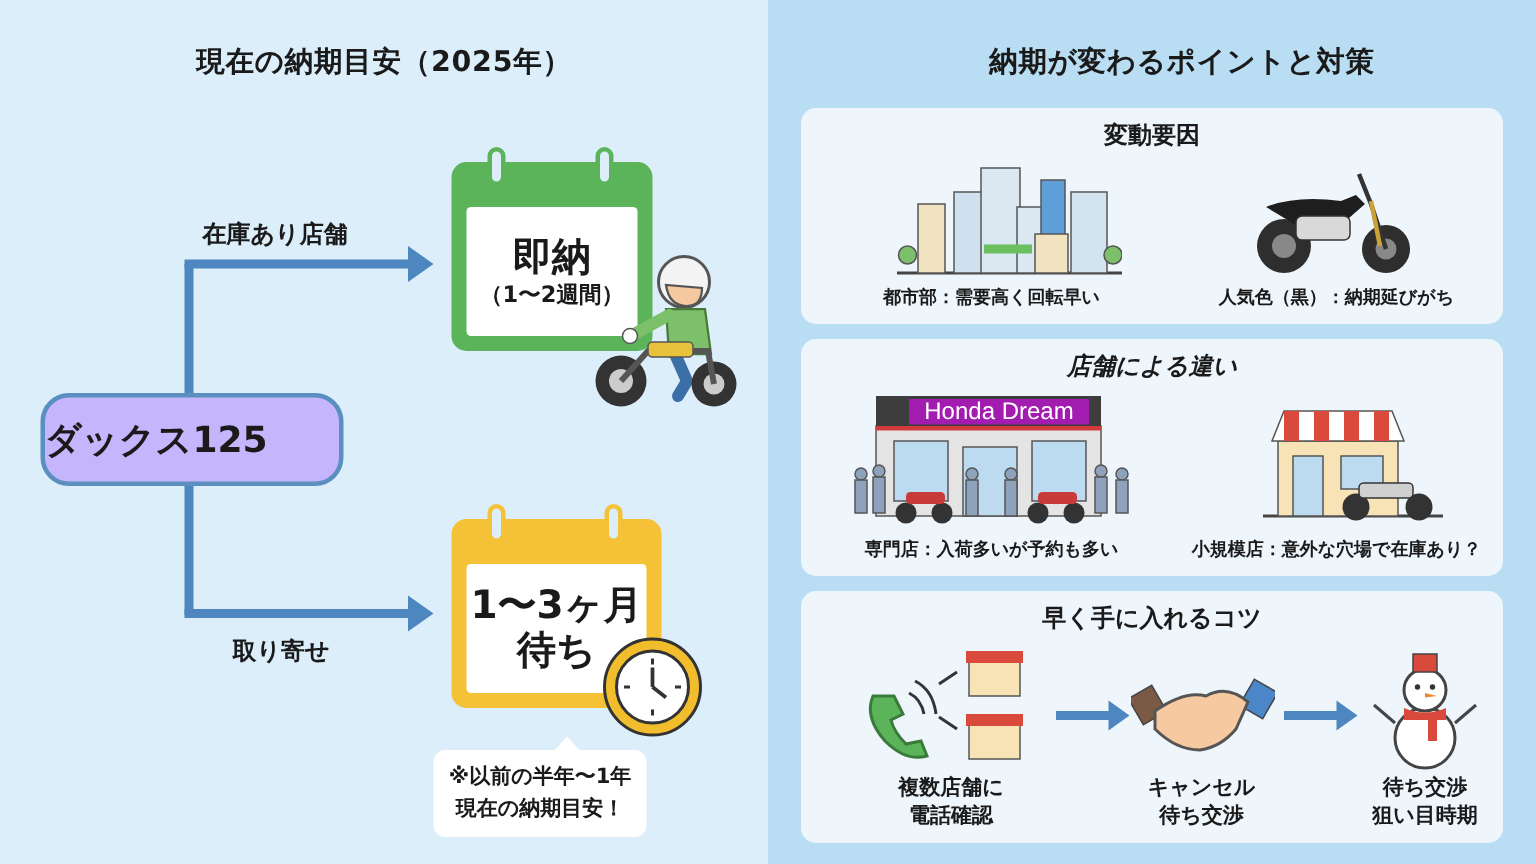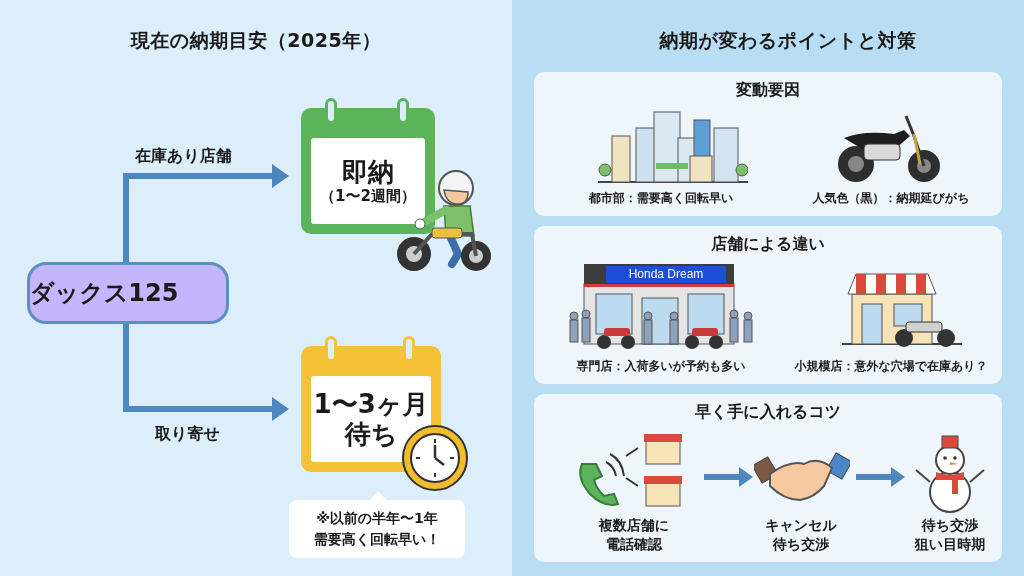--- a/index.html
+++ b/index.html
@@ -22,30 +22,30 @@
   .cal-green { left: 301px; top: 108px; width: 134px; height: 126px; background: #5cb45a; }
   .cal-green .ring { border-color: #5cb45a; background: #dbeefa; }
   .cal-yellow { left: 301px; top: 346px; width: 140px; height: 126px; background: #f5c136; }
   .cal-yellow .ring { border-color: #f5c136; background: #dbeefa; }
   .big-text { font-weight: bold; font-size: 26px; line-height: 30px; }
   .sub-text { font-weight: bold; font-size: 15px; }
 
   .clock { position: absolute; left: 402px; top: 425px; width: 66px; height: 66px; border-radius: 50%; background: #f2bd2c; border: 2px solid #333; }
   .clock .face { position: absolute; left: 6px; top: 6px; width: 50px; height: 50px; border-radius: 50%; background: #fff; border: 2px solid #333; }
 
-  .note { position: absolute; left: 289px; top: 500px; width: 176px; height: 58px; background: #fff; border-radius: 8px; font-weight: bold; font-size: 14px; text-align: center; line-height: 21px; padding-top: 8px; }
+  .note { position: absolute; left: 289px; top: 500px; width: 142px; height: 58px; background: #fff; border-radius: 8px; font-weight: bold; font-size: 14px; text-align: center; line-height: 21px; padding-top: 8px; }
   .note:before { content: ""; position: absolute; left: 80px; top: -9px; border-left: 9px solid transparent; border-right: 9px solid transparent; border-bottom: 10px solid #fff; }
 
   .card { position: absolute; left: 22px; width: 468px; background: #eef6fc; border-radius: 10px; }
   .card-title { position: absolute; left: 0; width: 100%; text-align: center; font-weight: bold; font-size: 16px; }
   .cap { position: absolute; font-weight: bold; font-size: 12px; text-align: center; white-space: nowrap; }
   .cap2 { position: absolute; font-weight: bold; font-size: 14px; text-align: center; line-height: 19px; }
   .flow-arrow { position: absolute; height: 6px; background: #4e86bf; }
   .flow-arrow:after { content: ""; position: absolute; right: -13px; top: -7px; border-top: 10px solid transparent; border-bottom: 10px solid transparent; border-left: 14px solid #4e86bf; }
-  .sign { position: absolute; background: #1d4ed8; color: #fff; font-size: 12px; text-align: center; line-height: 17px; font-family: "Liberation Sans", sans-serif; }
+  .sign { position: absolute; background: #a21caf; color: #fff; font-size: 16px; text-align: center; line-height: 17px; font-family: "Liberation Sans", sans-serif; }
 </style>
 </head>
 <body>
 
 <div class="left">
   <div class="title">現在の納期目安（2025年）</div>
 
   <div class="line" style="left:123px; top:176px; width:6px; height:88px;"></div>
   <div class="line" style="left:123px; top:173px; width:150px; height:6px;"></div>
   <div class="arrowhead" style="left:272px; top:164px;"></div>
@@ -103,21 +103,21 @@
             <line x1="38" y1="23" x2="42" y2="23"></line>
         </g>
         <line x1="23" y1="23" x2="23" y2="10" stroke="#333" stroke-width="2.5"></line>
         <line x1="23" y1="23" x2="32" y2="30" stroke="#333" stroke-width="2.5"></line>
       </svg>
     </div>
   </div>
 
   <div class="note">
     <div>※以前の半年〜1年</div>
-    <div>需要高く回転早い！</div>
+    <div>現在の納期目安！</div>
   </div>
 </div>
 
 <div class="right">
   <div class="title">納期が変わるポイントと対策</div>
 
   <div class="card" style="top:72px; height:144px;">
     <div class="card-title" style="top:8px;">変動要因</div>
     <svg style="position:absolute; left:64px; top:36px;" width="150" height="76" viewBox="0 0 150 76">
       <line x1="0" y1="74" x2="150" y2="74" stroke="#444" stroke-width="2"></line>
@@ -140,21 +140,21 @@
         <circle cx="90" cy="58" r="7" fill="#888"></circle>
       <path d="M10 30 q20 -8 50 -4 l10 -4 l6 6 l-16 14 l-30 0 z" fill="#1e1e1e"></path>
       <rect x="30" y="36" width="36" height="16" rx="4" fill="#d9d9d9" stroke="#333"></rect>
       <path d="M72 8 l8 20 l10 30" stroke="#333" stroke-width="3" fill="none"></path>
       <path d="M80 26 l6 30" stroke="#c9a23a" stroke-width="3"></path>
     </svg>
     <div class="cap" style="left:262px; width:190px; top:118px;">人気色（黒）：納期延びがち</div>
   </div>
 
   <div class="card" style="top:226px; height:158px;">
-    <div class="card-title" style="top:8px;">店舗による違い</div>
+    <div class="card-title" style="top:8px;font-style:italic;">店舗による違い</div>
     <svg style="position:absolute; left:30px; top:38px;" width="196" height="88" viewBox="0 0 196 88">
       <rect x="20" y="20" width="150" height="60" fill="#e4e4e4" stroke="#555"></rect>
       <rect x="20" y="0" width="150" height="20" fill="#3d3d3d"></rect>
       <rect x="20" y="20" width="150" height="3" fill="#d23b3b"></rect>
       <rect x="32" y="30" width="36" height="40" fill="#bcdaf0" stroke="#555"></rect>
       <rect x="78" y="34" width="36" height="46" fill="#bcdaf0" stroke="#555"></rect>
       <rect x="124" y="30" width="36" height="40" fill="#bcdaf0" stroke="#555"></rect>
       <g fill="#8ea3bb" stroke="#555">
         <circle cx="10" cy="52" r="4"></circle>
           <rect x="6" y="56" width="8" height="22"></rect>

